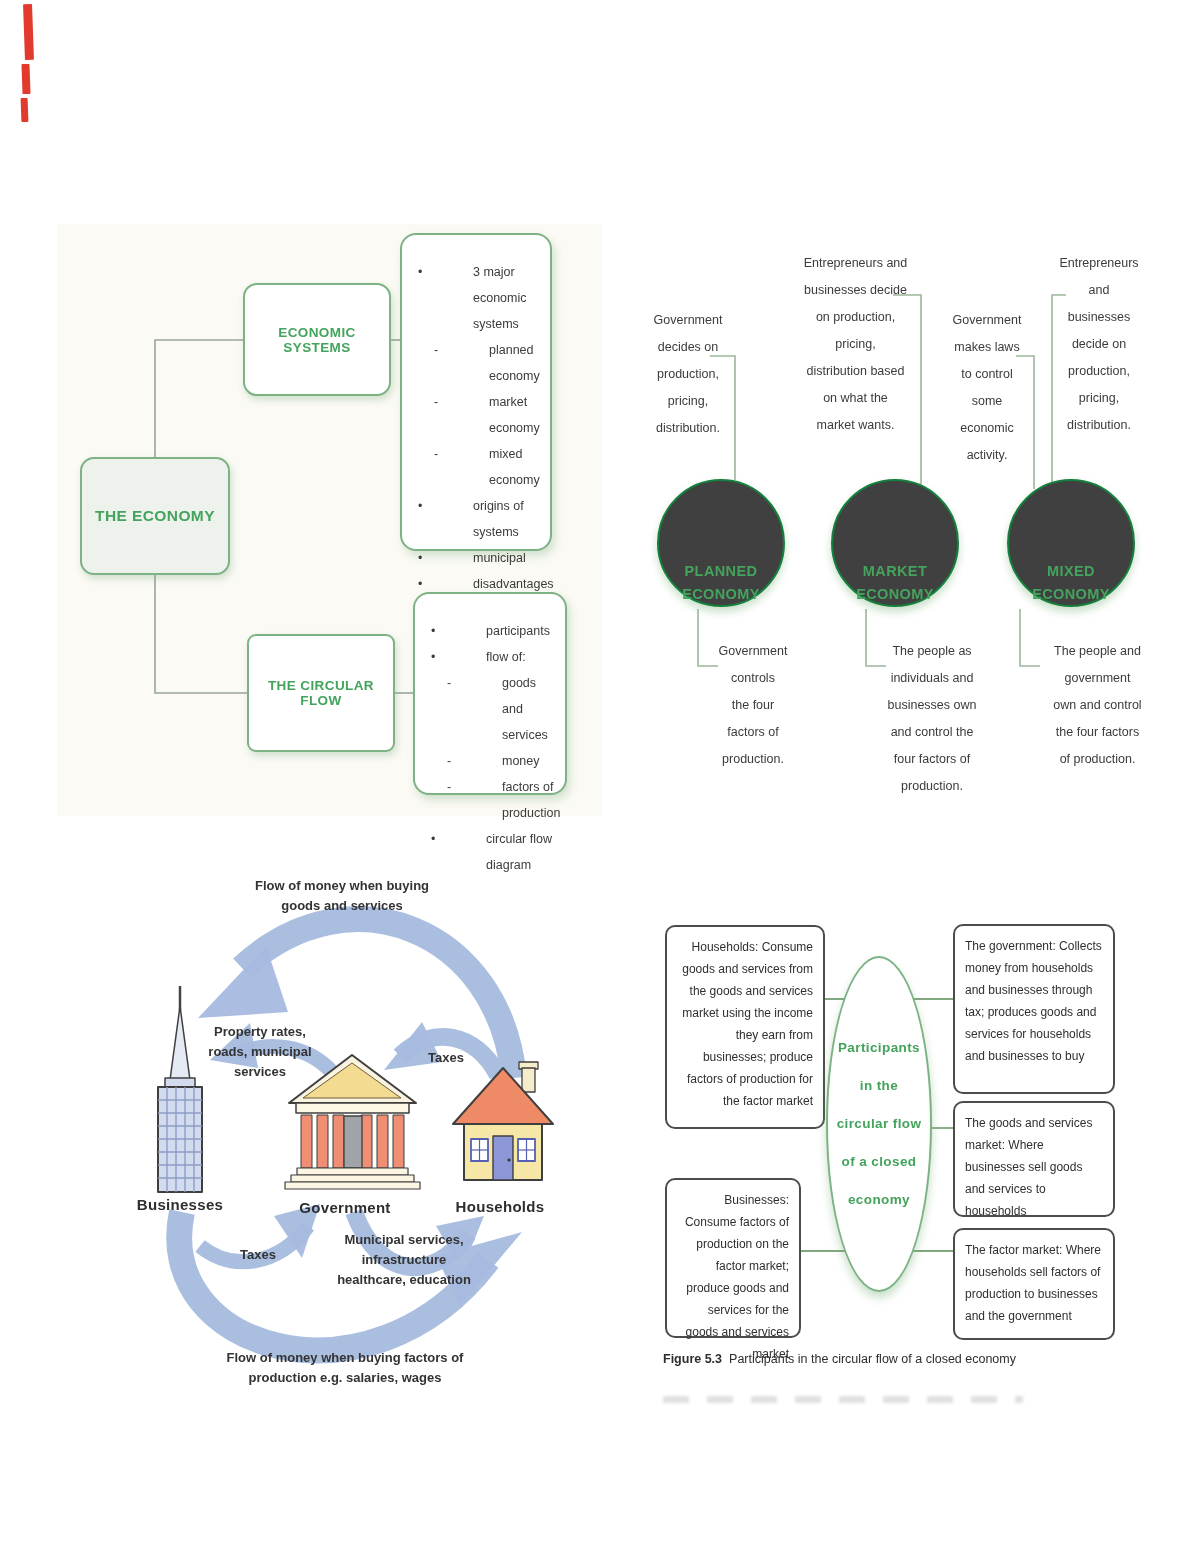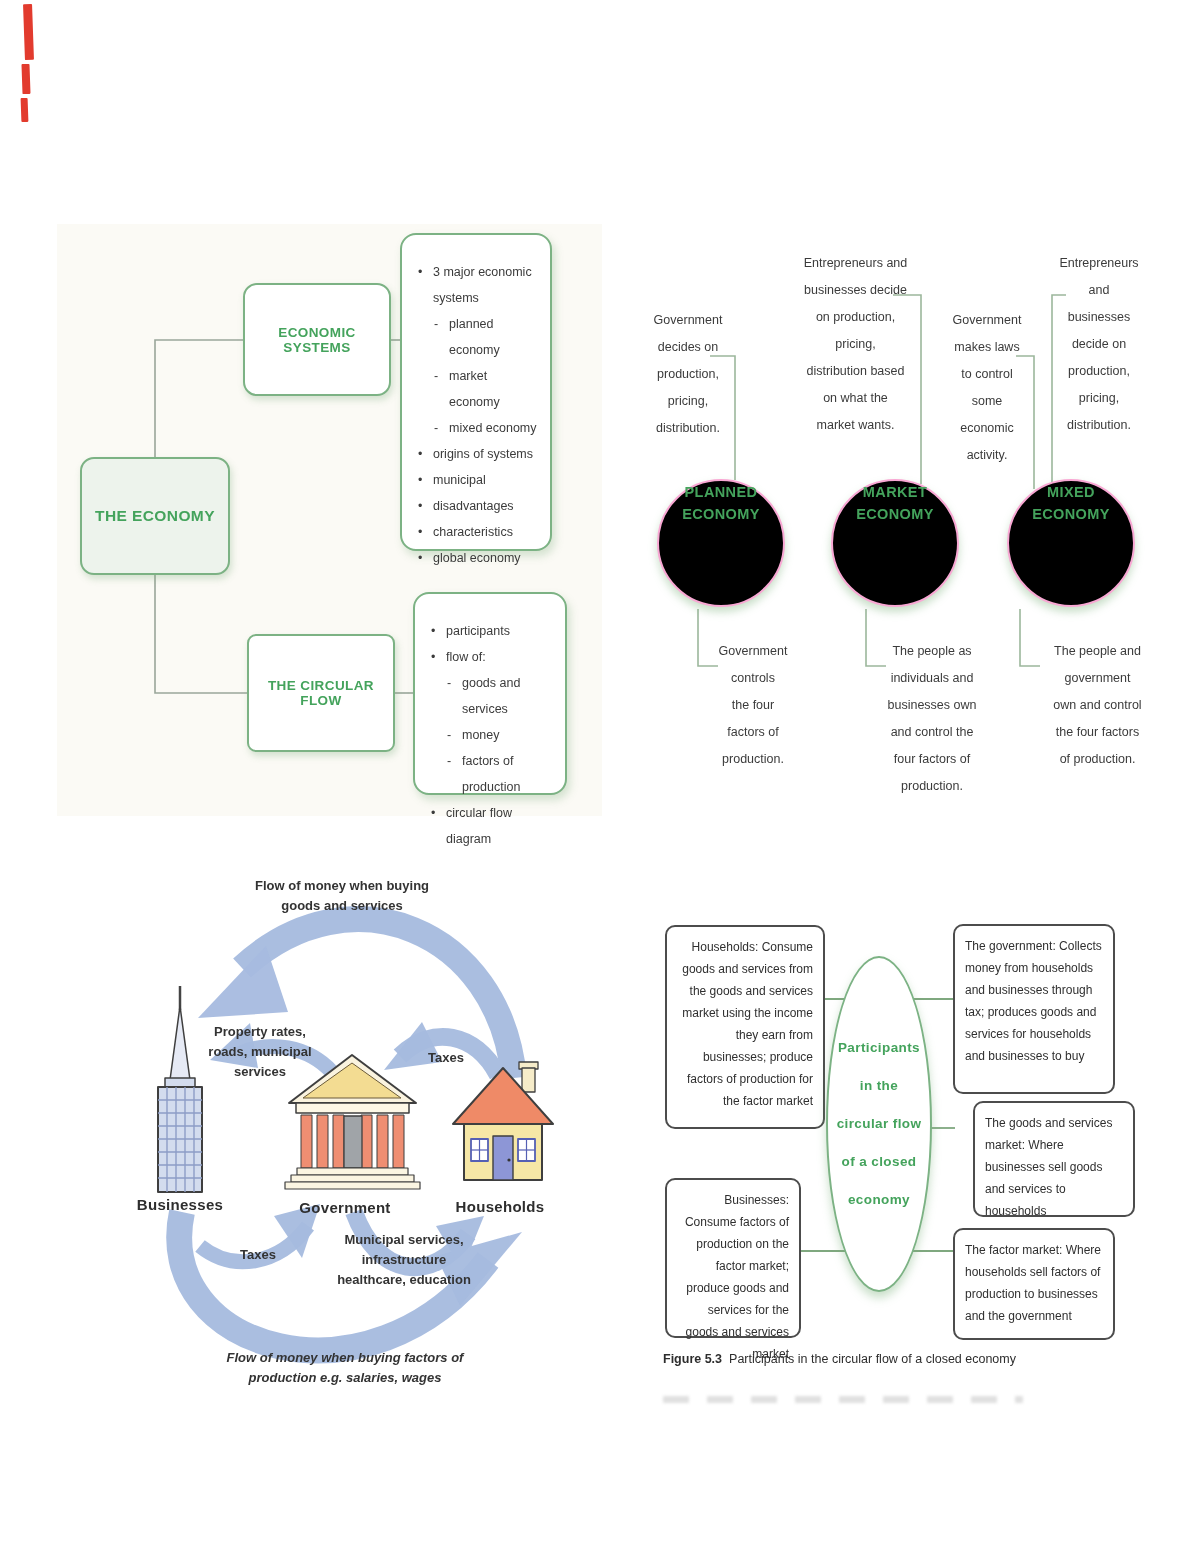--- a/index.html
+++ b/index.html
@@ -15,25 +15,25 @@
   .gbox{box-sizing:border-box;border:2px solid #7cb284;border-radius:14px;background:#ffffff;
         display:flex;align-items:center;justify-content:center;z-index:2;
         box-shadow:2px 4px 7px rgba(120,170,120,.30);}
   .gbox.fill{background:#edf3ec;}
   .glabel{color:#44a35c;font-weight:bold;letter-spacing:.4px;font-size:13.5px;text-align:center;}
   .root-label{font-size:15.5px;}
   .bullet-box{box-sizing:border-box;border:2px solid #7cb284;border-radius:16px;background:#fff;
         z-index:2;box-shadow:3px 5px 8px rgba(120,170,120,.30);padding:24px 10px 10px 16px;}
   .brow{display:flex;font-size:12.5px;line-height:26px;font-weight:500;color:#3b3b3b;}
   .bm{width:15px;flex:none;}
-  .bt{flex:1;}
+  .bt{flex:1;margin-left:40px;}
   .sub{margin-left:16px;}
   
-  .circle{box-sizing:border-box;width:128px;height:128px;border:2px solid #f9a8d4;border-radius:50%;
-        background:#000000;display:flex;align-items:flex-start;justify-content:center;z-index:2;
+  .circle{box-sizing:border-box;width:128px;height:128px;border:2px solid #15803d;border-radius:50%;
+        background:#404040;display:flex;align-items:flex-end;justify-content:center;z-index:2;
         box-shadow:0 5px 9px rgba(120,175,120,.40);}
   .circle .glabel{font-size:14.5px;line-height:1.55;}
   .ann{font-size:12.5px;line-height:27px;font-weight:500;color:#3b3b3b;z-index:3;}
   
   .flabel{font-size:13px;line-height:20px;font-weight:bold;color:#333;z-index:3;}
   .entity{font-size:15px;font-weight:bold;color:#2e2e2e;letter-spacing:.3px;z-index:3;}
   
   .pbox{box-sizing:border-box;border:2px solid #4c4c4c;border-radius:10px;background:#fff;
         padding:9px 10px;font-size:12px;line-height:22px;font-weight:500;color:#2f2f2f;z-index:2;}
   .ellipse{box-sizing:border-box;border:2px solid #7cb284;border-radius:50%;background:#fff;
@@ -298,40 +298,40 @@
   <div class="abs flabel pre ctr txt" style="left:222px;top:876px;width:240px;">Flow of money when buying
 goods and services</div>
   <div class="abs flabel pre ctr txt" style="left:185px;top:1022px;width:150px;">Property rates,
 roads, municipal
 services</div>
   <div class="abs flabel txt" style="left:428px;top:1048px;width:60px;">Taxes</div>
   <div class="abs flabel txt" style="left:240px;top:1245px;width:60px;">Taxes</div>
   <div class="abs flabel pre ctr txt" style="left:320px;top:1230px;width:168px;">Municipal services,
 infrastructure
 healthcare, education</div>
-  <div class="abs flabel pre ctr txt" style="left:180px;top:1348px;width:330px;font-style:italic;">Flow of money when buying factors of
+  <div class="abs flabel pre ctr txt" style="left:180px;top:1348px;width:330px;">Flow of money when buying factors of
 production e.g. salaries, wages</div>
 
   <div class="abs entity ctr txt" style="left:120px;top:1196px;width:120px;">Businesses</div>
   <div class="abs entity ctr txt" style="left:285px;top:1199px;width:120px;">Government</div>
   <div class="abs entity ctr txt" style="left:440px;top:1198px;width:120px;">Households</div>
 
   <div class="abs pbox rt" style="left:665px;top:925px;width:160px;height:204px;">Households: Consume goods and services from the goods and services market using the income they earn from businesses; produce factors of production for the factor market</div>
   <div class="abs pbox rt" style="left:665px;top:1178px;width:136px;height:160px;">Businesses: Consume factors of production on the factor market; produce goods and services for the goods and services market</div>
 
   <div class="abs ellipse" style="left:826px;top:956px;width:106px;height:336px;">
     <span class="glabel pre ctr">Participants
 in the
 circular flow
 of a closed
 economy</span>
   </div>
 
   <div class="abs pbox" style="left:953px;top:924px;width:162px;height:170px;">The government: Collects money from households and businesses through tax; produces goods and services for households and businesses to buy</div>
-  <div class="abs pbox" style="left:953px;top:1101px;width:162px;height:116px;margin-left:20px;">The goods and services market: Where businesses sell goods and services to households</div>
+  <div class="abs pbox" style="left:953px;top:1101px;width:162px;height:116px;">The goods and services market: Where businesses sell goods and services to households</div>
   <div class="abs pbox" style="left:953px;top:1228px;width:162px;height:112px;">The factor market: Where households sell factors of production to businesses and the government</div>
 
   <div class="abs caption txt" style="left:663px;top:1352px;width:480px;">
     <b>Figure 5.3</b><span>Participants in the circular flow of a closed economy</span>
   </div>
   <div class="abs smudge" style="left:663px;top:1396px;width:360px;"></div>
 
 </div>
 
 </body></html>

